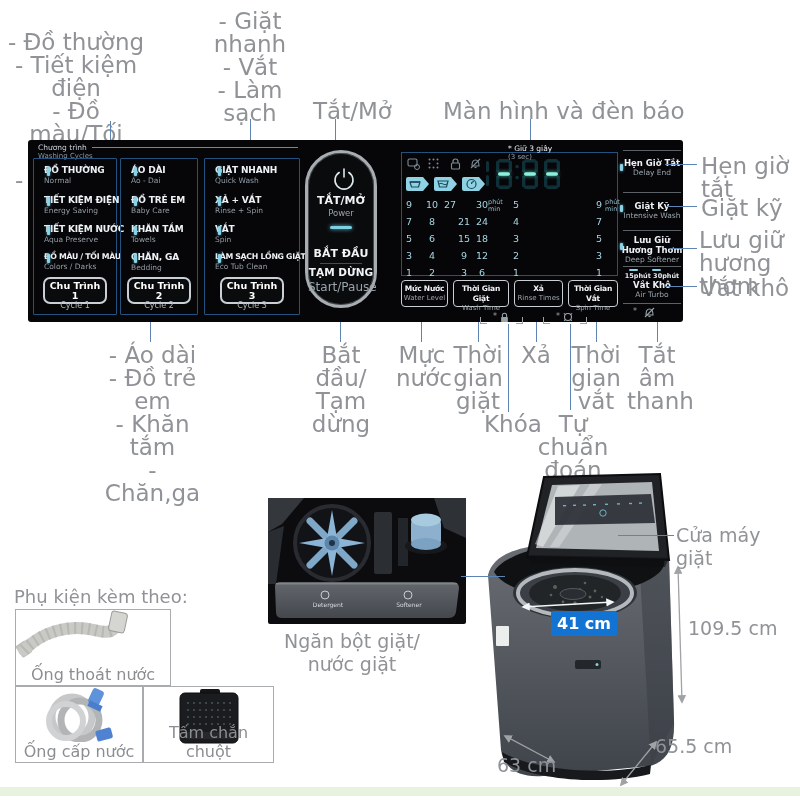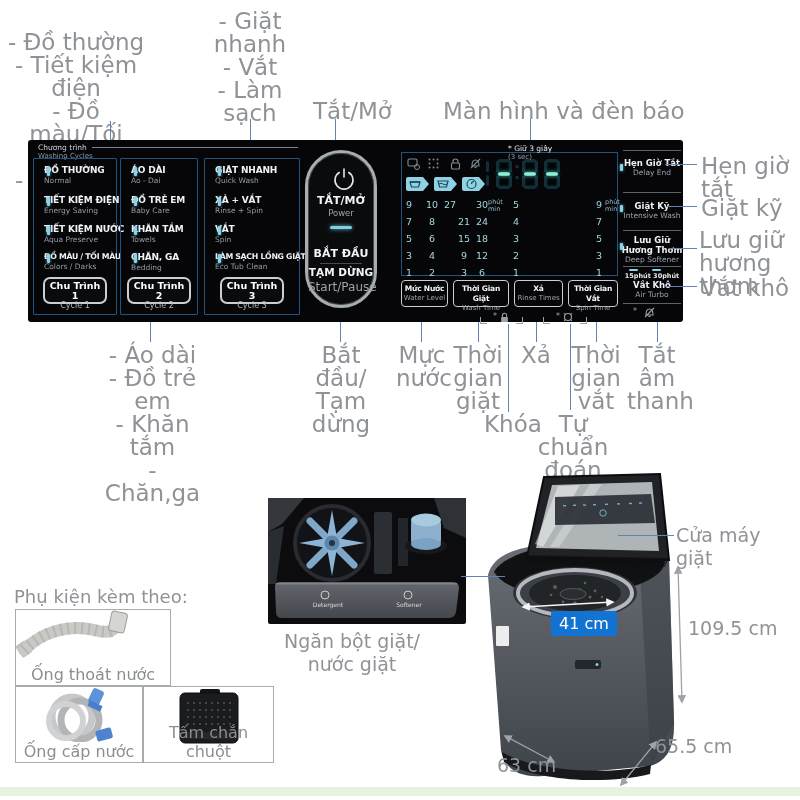--- a/index.html
+++ b/index.html
@@ -46,21 +46,21 @@
 .hold .cr{width:7px;height:7px;border-right:1px solid #9aa2a9;border-bottom:1px solid #9aa2a9}
 .hold .st{font-size:8px;line-height:8px;margin:0 2px 3px 6px}
 .hold svg{margin:0 6px 1px 0}
 .rsep{position:absolute;left:595px;width:58px;height:1px;background:#5a6167}
 .rtxt{position:absolute;left:585px;width:78px;text-align:center}
 .rtxt .vi{font-size:8.5px;font-weight:bold;color:#eef2f5;line-height:10px}
 .rtxt .sm{font-size:6.5px;font-weight:bold;color:#e6ebee;line-height:8px}
 .rtxt .en{font-size:7.5px;color:#99a3aa;line-height:9px}
 .rled{position:absolute;width:3px;height:7px;background:#8ad2e5;border-radius:1px;box-shadow:0 0 3px #6ec3da}
 .rdash{position:absolute;width:9px;height:2px;background:#8ad2e5;border-radius:1px}
-.badge{position:absolute;left:551px;top:611px;width:66px;height:25px;background:#1273d2;border-radius:2px;color:#fff;font-size:16px;font-weight:400;text-align:center;line-height:25px}
+.badge{position:absolute;left:551px;top:611px;width:66px;height:25px;background:#1273d2;border-radius:2px;color:#fff;font-size:16px;font-weight:700;text-align:center;line-height:25px}
 .accbox{position:absolute;border:1px solid #a8acaf;background:#fff}
 .accbox .lbl{position:absolute;left:0;right:0;bottom:1px;text-align:center;font-size:16px;color:#8b8e91}
 #greenbar{position:absolute;left:0;top:787px;width:800px;height:9px;background:#e7f3df}
 </style>
 </head>
 <body>
 
 <div class="ann ctr" style="left:2px;top:31px;width:148px">
   <div>- Đồ thường</div>
   <div>- Tiết kiệm điện</div>

